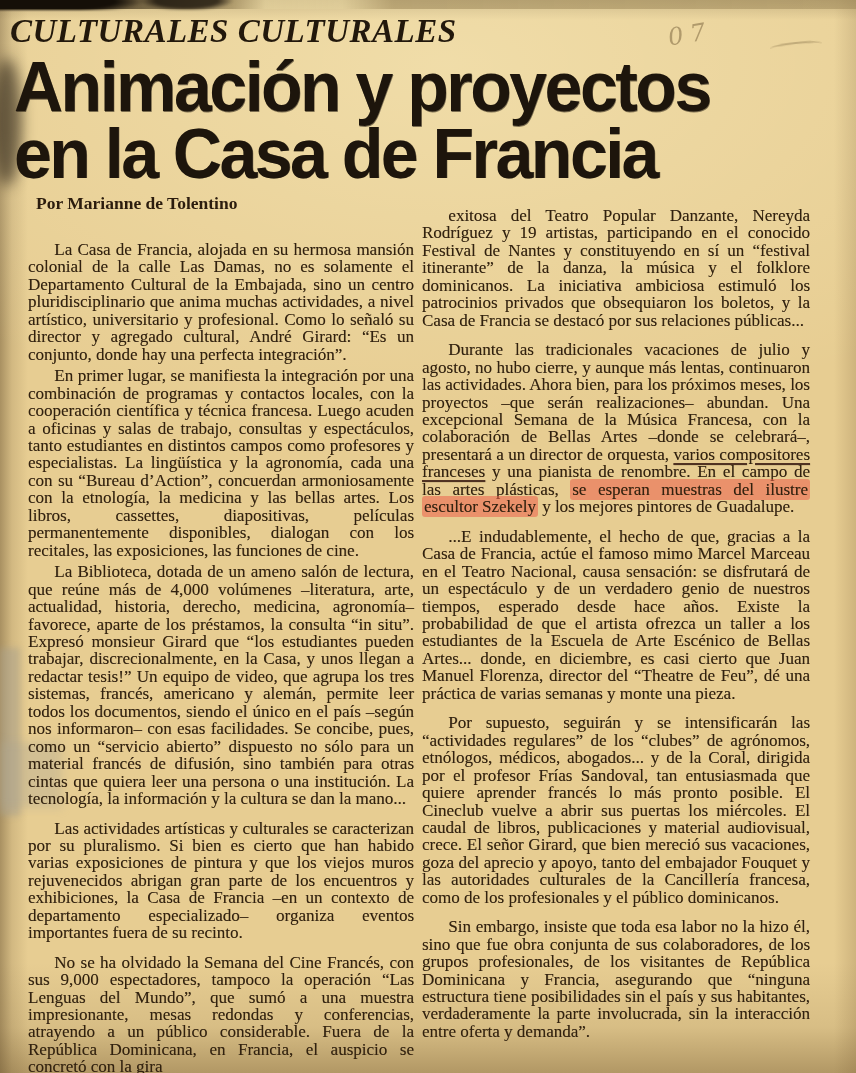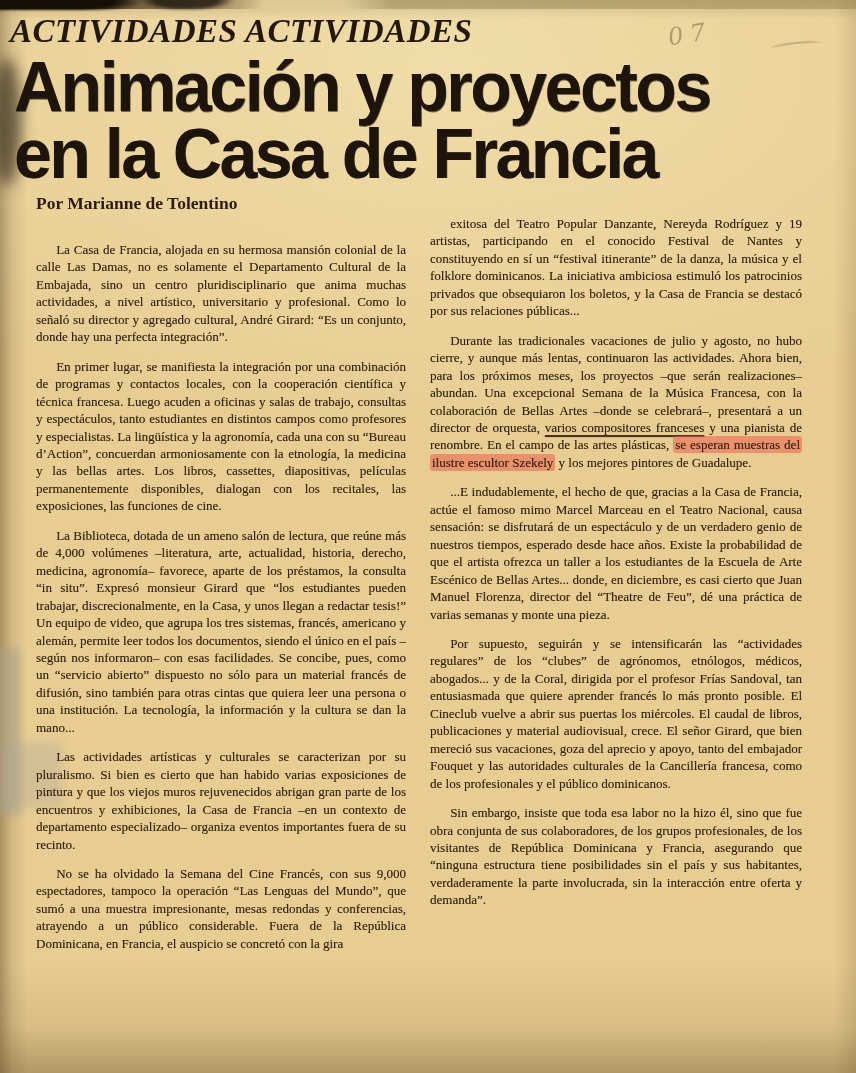--- a/index.html
+++ b/index.html
@@ -91,23 +91,23 @@
   .col-right { width: 396px; padding-top: 10px; }
 
   .byline {
     margin: 0 0 27px 12px;
     font-weight: bold;
     font-size: 17.5px;
     color: #2b1c0e;
   }
 
   .para {
-    margin: 12px;
+    margin: 4px;
     text-indent: 1.55em;
-    font-size: 13px;
+    font-size: 17px;
     line-height: 17.45px;
     text-align: justify;
     color: #31210f;
     text-shadow: 0.3px 0.3px 0 rgba(49,33,15,0.35);
   }
   .para.gap { margin-top: 12px; }
 
   .hl {
     background-color: rgba(236,96,74,0.55);
     padding: 1px 2px;
@@ -130,21 +130,21 @@
   <div class="top-strip"></div>
   <div class="ink-blob-top"></div>
   <div class="ink-smudge-left"></div>
   <div class="gray-patch-left"></div>
   <div class="gray-patch-left2"></div>
 
   <div class="handwrite">07</div>
   <div class="handwrite-squiggle"></div>
 
   <div class="header">
-    <div class="kicker">ACTIVIDADES ACTIVIDADES</div>
+    <div class="kicker">CULTURALES CULTURALES</div>
     <div class="headline">
       <div>Animación y proyectos</div>
       <div>en la Casa de Francia</div>
     </div>
   </div>
 
   <div class="columns">
     <div class="col col-left">
       <div class="byline">Por Marianne de Tolentino</div>
       <div>

